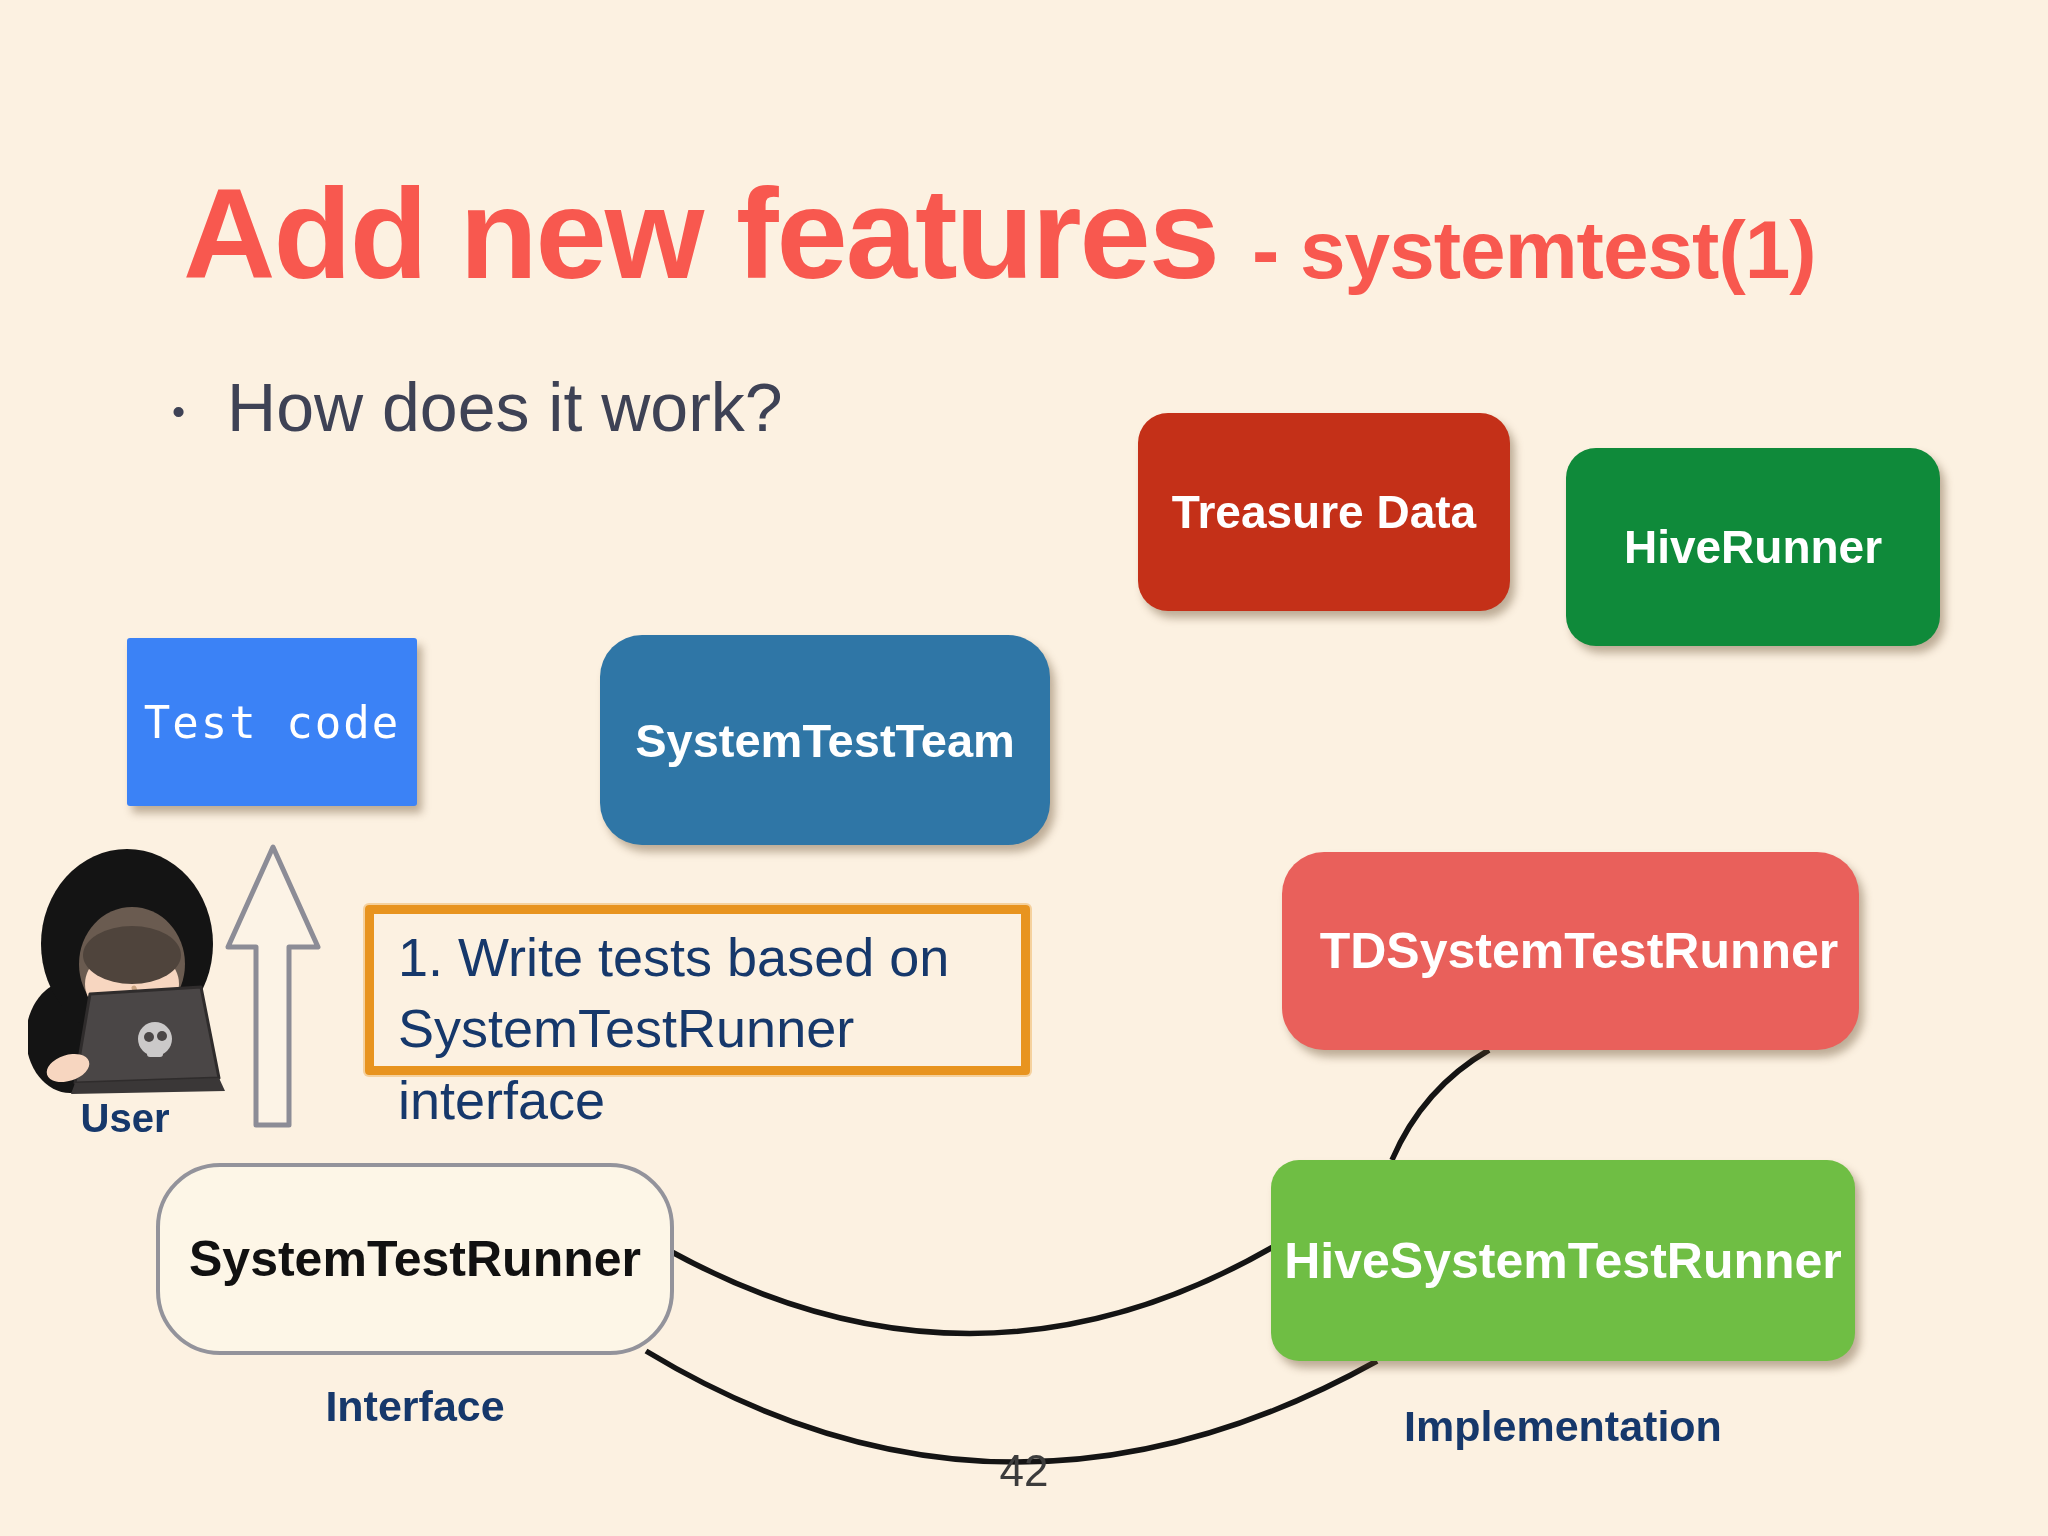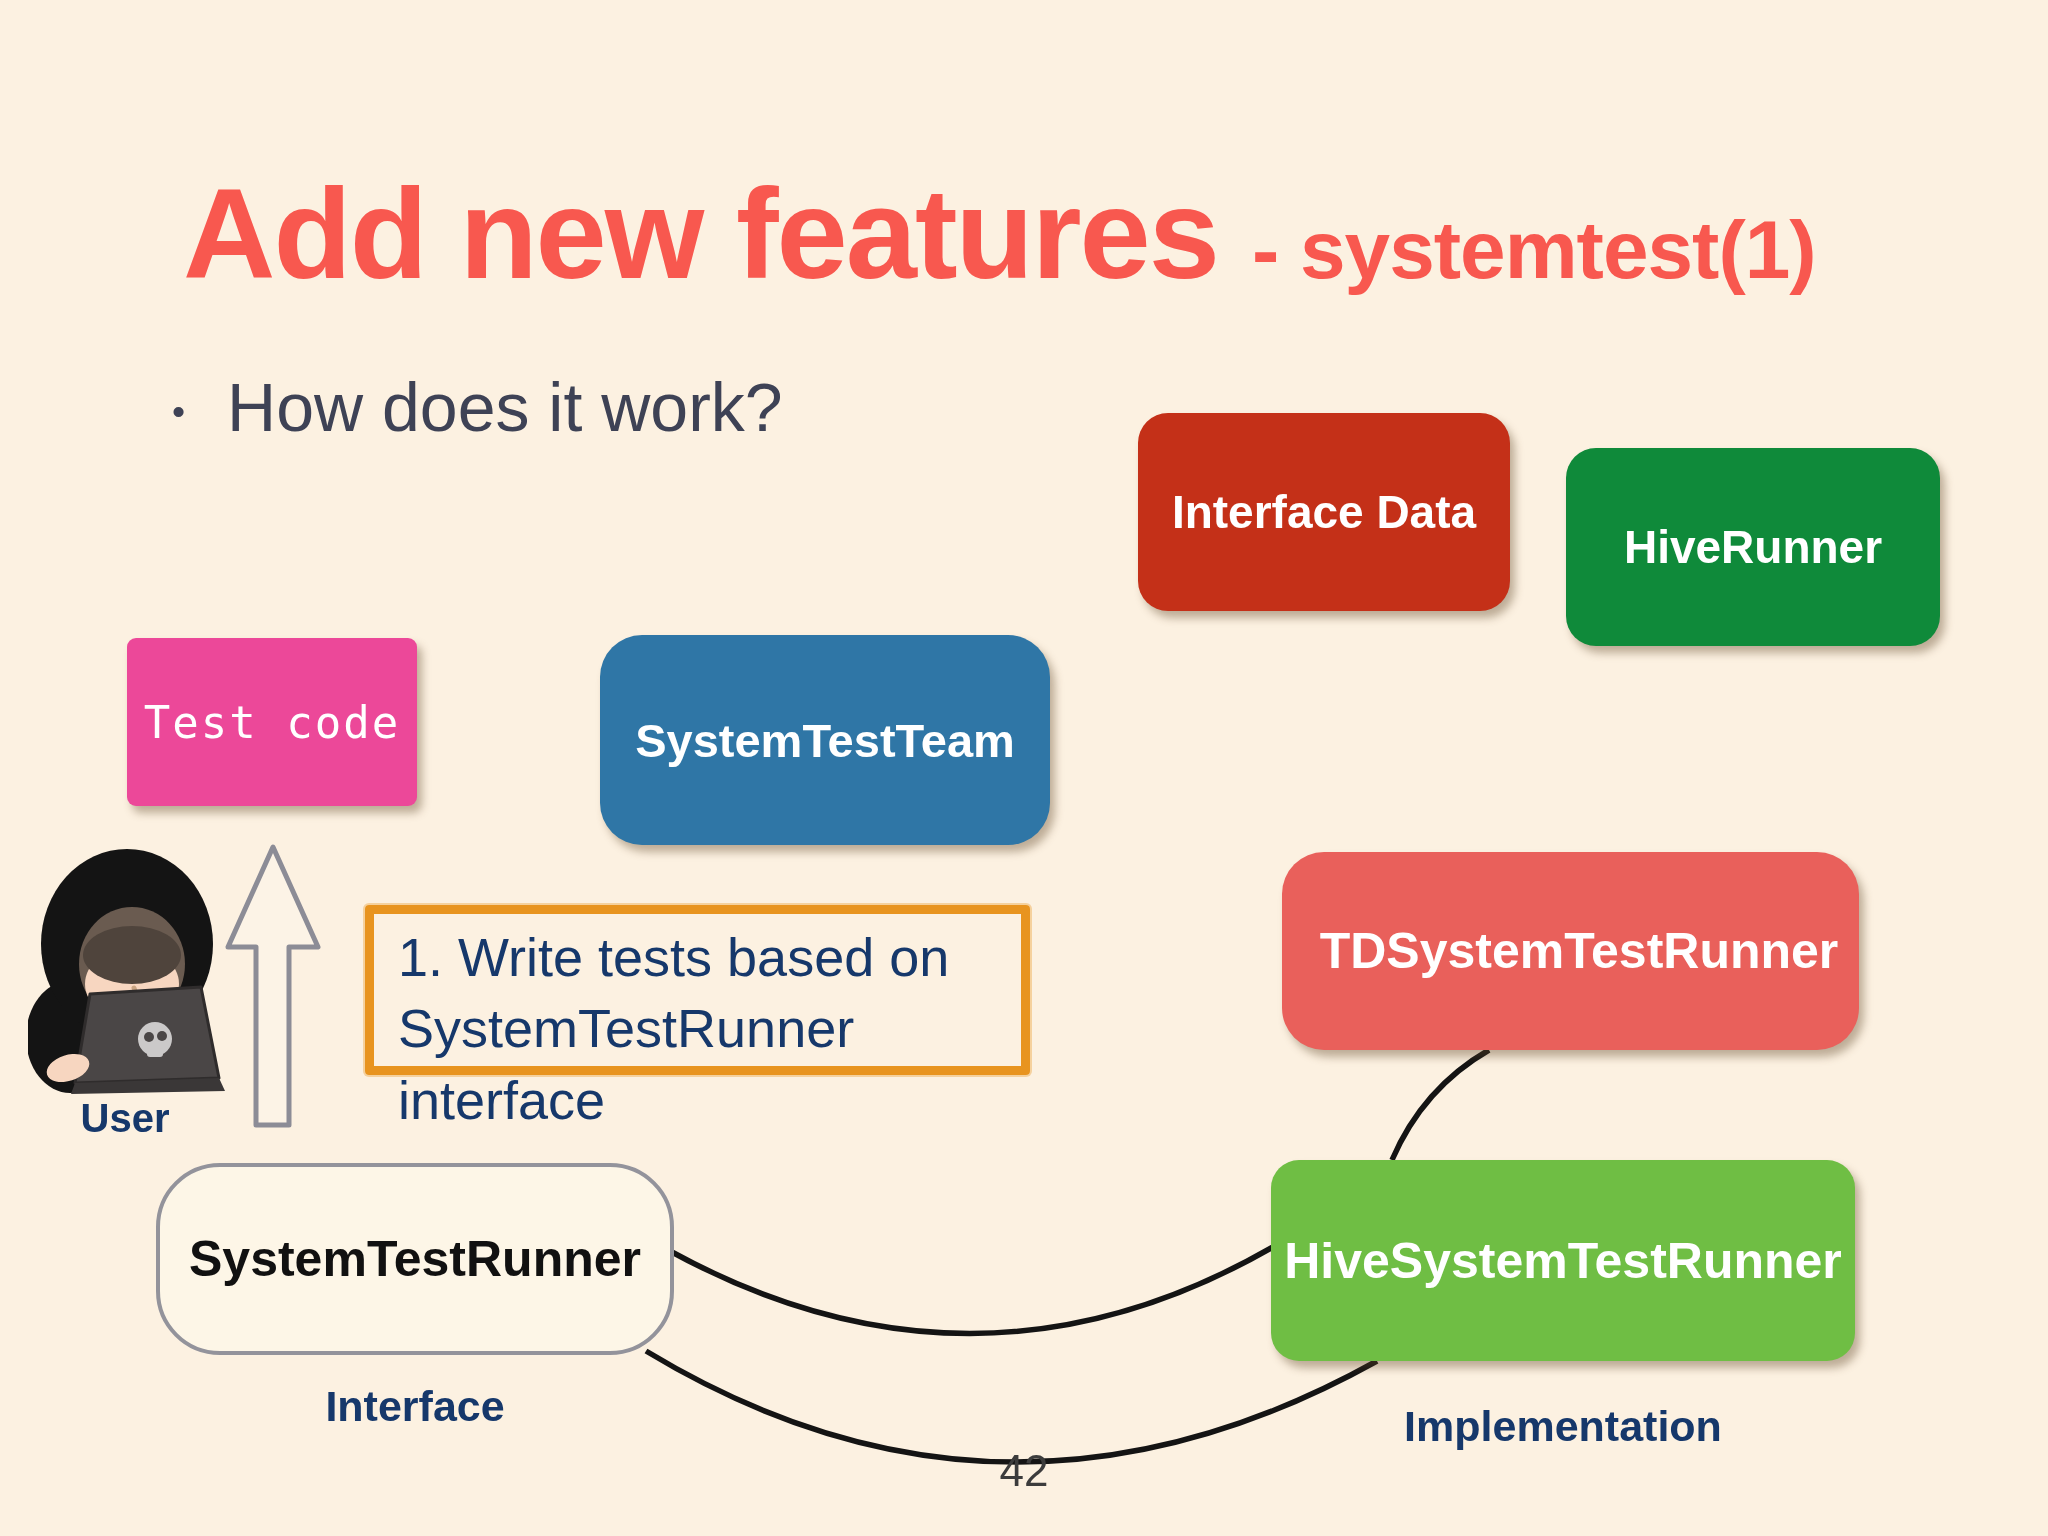--- a/index.html
+++ b/index.html
@@ -26,21 +26,21 @@
   }
   .bullet-marker{font-size:0.55em;margin-right:42px;transform:translateY(4px);}
   
   .node{
     position:absolute;display:flex;align-items:center;justify-content:center;
     color:#fff;font-weight:bold;text-align:center;
     box-shadow:5px 7px 9px rgba(95,70,40,0.40);
   }
   .node-treasure{left:1138px;top:413px;width:372px;height:198px;background:#C43018;border-radius:30px;font-size:46px;}
   .node-hiverunner{left:1566px;top:413px;width:374px;height:198px;background:#0F8A3A;border-radius:30px;font-size:46px;margin-top:35px;}
-  .node-testcode{left:127px;top:638px;width:290px;height:168px;background:#ec4899;border-radius:9px;
+  .node-testcode{left:127px;top:638px;width:290px;height:168px;background:#3b82f6;border-radius:3px;
                  font-family:"DejaVu Sans Mono", monospace;font-weight:normal;font-size:44px;letter-spacing:2px;}
   .node-team{left:600px;top:635px;width:450px;height:210px;background:#2F76A6;border-radius:42px;font-size:47px;}
   .node-tdrunner{left:1282px;top:852px;width:560px;height:198px;background:#E9605B;border-radius:42px;font-size:50px;padding-left:17px;}
   .node-strunner{left:156px;top:1163px;width:518px;height:192px;background:#FDF6E7;border:4px solid #93939B;
                  border-radius:64px;color:#111;font-size:50px;box-shadow:none;box-sizing:border-box;}
   .node-hiverunner2{left:1271px;top:1160px;width:584px;height:201px;background:#6FBE44;border-radius:28px;font-size:50px;}
   
   .annotation{
     position:absolute;left:365px;top:905px;width:665px;height:170px;
     border:9px solid #E8941F;border-radius:4px;box-sizing:border-box;
@@ -80,21 +80,21 @@
     <span class="title-main">Add new features</span>
     <span class="title-rest">- systemtest(1)</span>
   </div>
 
   <div class="bullet">
     <span class="bullet-marker">•</span>
     <span>How does it work?</span>
   </div>
 
   <div class="node node-treasure">
-    <span>Interface Data</span>
+    <span>Treasure Data</span>
   </div>
   <div class="node node-hiverunner">
     <span>HiveRunner</span>
   </div>
   <div class="node node-testcode">
     <span>Test code</span>
   </div>
   <div class="node node-team">
     <span>SystemTestTeam</span>
   </div>

